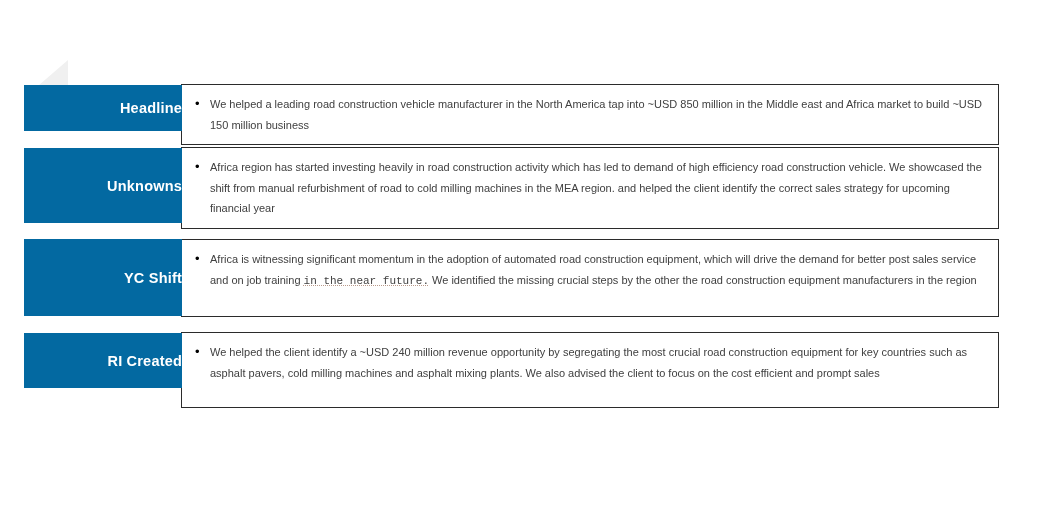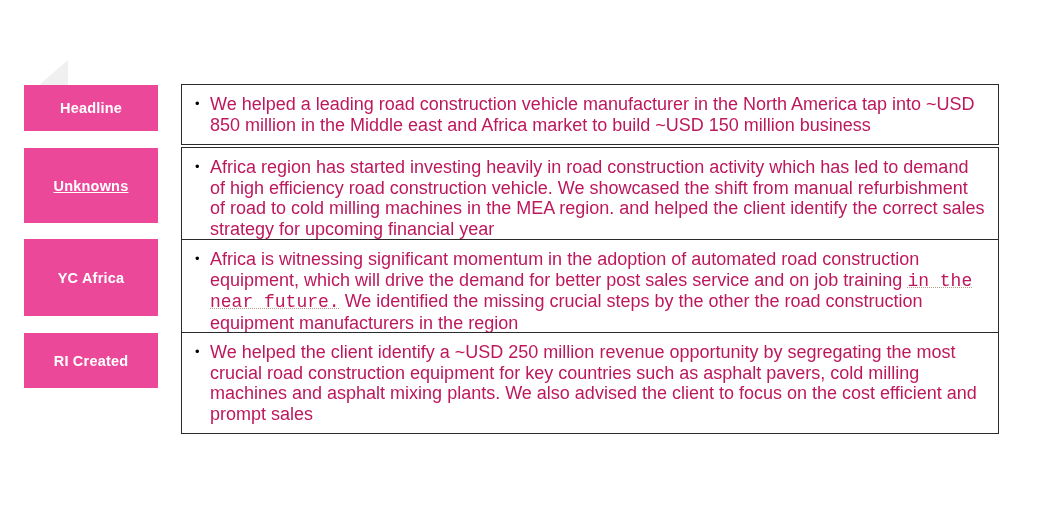--- a/index.html
+++ b/index.html
@@ -37,30 +37,31 @@
     position: absolute;
     left: 0;
     display: flex;
     align-items: flex-start;
   }
 
   .label-box {
     position: absolute;
     left: 24px;
     width: 134px;
-    background: #ec4899;
+    background: #0369a1;
     color: #ffffff;
     display: flex;
     align-items: center;
-    justify-content: center;
+    justify-content: flex-end;
     text-align: center;
     font-weight: bold;
     font-size: 14.5px;
     letter-spacing: 0.2px;
     z-index: 2;
+    padding-left: 24px;
   }
 
   .content-box {
     position: absolute;
     left: 181px;
     width: 818px;
     border: 1px solid #2b2b2b;
     background: #ffffff;
     box-sizing: border-box;
     padding: 9px 12px 9px 10px;
@@ -78,30 +79,30 @@
     font-size: 13px;
     line-height: 20px;
     color: #000000;
     text-align: left;
     padding-left: 3px;
     box-sizing: border-box;
   }
 
   .bullet-text {
     flex: 1 1 auto;
-    font-size: 18px;
+    font-size: 11px;
     line-height: 20.5px;
-    color: #be185d;
+    color: #404040;
   }
 
   
   #row-0 .label-box { top: 85px; height: 46px; }
   #row-0 .content-box { top: 84px; min-height: 46px; }
 
-  #row-1 .label-box { top: 148px; height: 75px; text-decoration: underline; }
+  #row-1 .label-box { top: 148px; height: 75px; }
   #row-1 .content-box { top: 147px; min-height: 76px; }
 
   #row-2 .label-box { top: 239px; height: 77px; }
   #row-2 .content-box { top: 239px; min-height: 78px; }
 
   #row-3 .label-box { top: 333px; height: 55px; }
   #row-3 .content-box { top: 332px; min-height: 76px; }
 
   
   .squiggle {
@@ -138,35 +139,35 @@
     <div class="content-box">
       <div class="bullet-line">
         <span class="bullet-dot">•</span>
         <span class="bullet-text">Africa region has started investing heavily in road construction activity which has led to demand of high efficiency road construction vehicle. We showcased the shift from manual refurbishment of road to cold milling machines in the MEA region. and helped the client identify the correct sales strategy for upcoming financial year</span>
       </div>
     </div>
   </div>
 
   <div class="row" id="row-2">
     <div class="label-box">
-      <span>YC Africa</span>
+      <span>YC Shift</span>
     </div>
     <div class="content-box">
       <div class="bullet-line">
         <span class="bullet-dot">•</span>
         <span class="bullet-text"><span>Africa is witnessing significant momentum in the adoption of automated road construction equipment, which will drive the demand for better post sales service and on job training </span><span class="squiggle">in the near future.</span><span> We identified the missing crucial steps by the other the road construction equipment manufacturers in the region</span></span>
       </div>
     </div>
   </div>
 
   <div class="row" id="row-3">
     <div class="label-box">
       <span>RI Created</span>
     </div>
     <div class="content-box">
       <div class="bullet-line">
         <span class="bullet-dot">•</span>
-        <span class="bullet-text">We helped the client identify a ~USD 250 million revenue opportunity by segregating the most crucial road construction equipment for key countries such as asphalt pavers, cold milling machines and asphalt mixing plants. We also advised the client to focus on the cost efficient and prompt sales</span>
+        <span class="bullet-text">We helped the client identify a ~USD 240 million revenue opportunity by segregating the most crucial road construction equipment for key countries such as asphalt pavers, cold milling machines and asphalt mixing plants. We also advised the client to focus on the cost efficient and prompt sales</span>
       </div>
     </div>
   </div>
 
 </div>
 
 </body></html>

